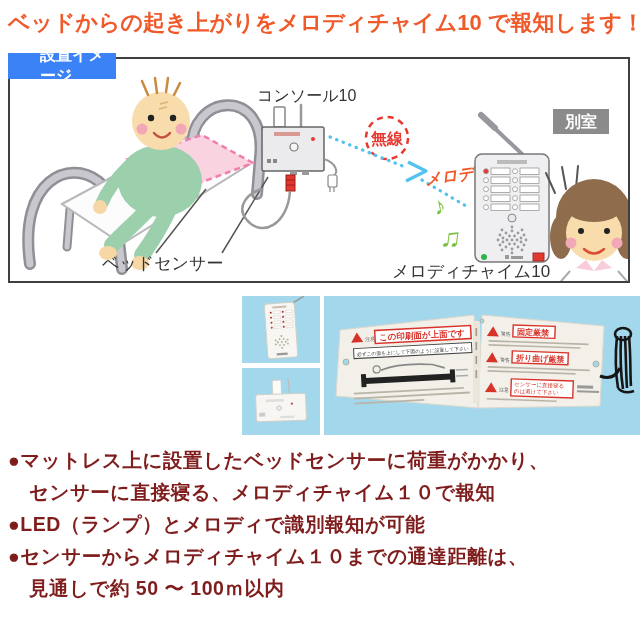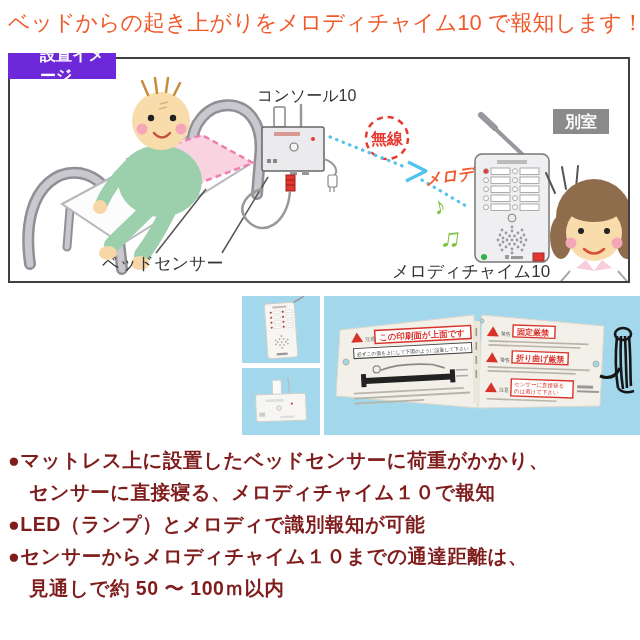--- a/index.html
+++ b/index.html
@@ -1,26 +1,26 @@
 <!DOCTYPE html>
 <html><head>
 <meta charset="utf-8">
 <style>
   * { margin:0; padding:0; box-sizing:border-box; }
   body { width:640px; height:640px; background:#fff; overflow:hidden;
          font-family:"Liberation Sans","DejaVu Sans",sans-serif; }
   .page { position:relative; width:640px; height:640px; background:#fff; }
 
   .title { position:absolute; left:8px; top:8px; width:628px;
-           font-size:22px; font-weight:normal; color:#f0592a; letter-spacing:0; white-space:nowrap; }
+           font-size:22px; font-weight:bold; color:#f0592a; letter-spacing:0; white-space:nowrap; }
 
   .diagram-box { position:absolute; left:8px; top:57px; width:622px; height:226px;
                  border:2px solid #3f3f3f; background:#fff; }
   .diagram-tab { position:absolute; left:8px; top:53px; width:108px; height:26px;
-                 background:#6d28d9; color:#fff; font-size:16px; font-weight:bold;
+                 background:#3b82f6; color:#fff; font-size:16px; font-weight:bold;
                  display:flex; align-items:center; justify-content:center; z-index:3;padding-left:32px; }
   .diagram-svg { position:absolute; left:0px; top:0px; }
 
   .photo-strip { position:absolute; left:242px; top:296px; width:398px; height:139px; }
   .photo-tile { position:absolute; background:#a3d7ec; }
   .tile-chime  { left:0; top:0; width:78px; height:67px; }
   .tile-console{ left:0; top:72px; width:78px; height:67px; }
   .tile-mat    { left:82px; top:0; width:316px; height:139px; }
 
   .features { position:absolute; left:8px; top:444px; width:628px; }

